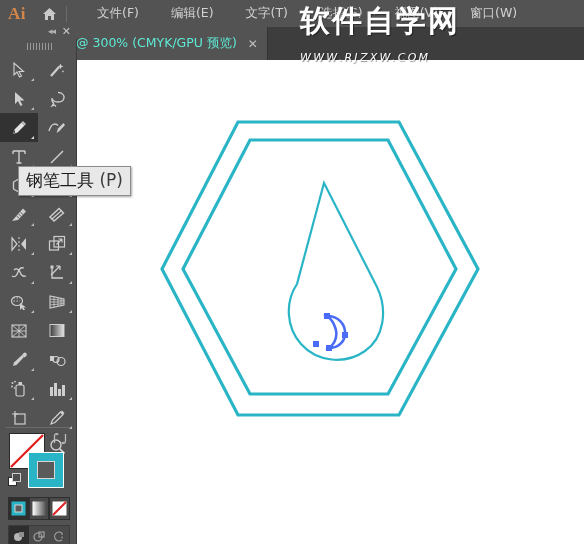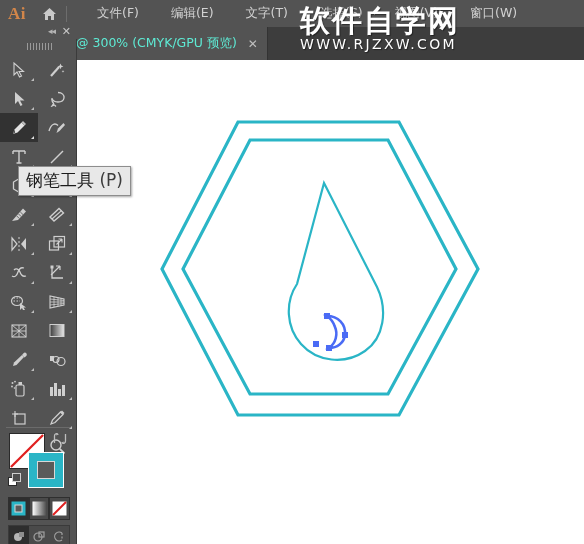--- a/index.html
+++ b/index.html
@@ -109,23 +109,24 @@
   .draw-btn.active { background:#2e2e2e; }
 
   
   .watermark { position:absolute; left:300px; top:6px; z-index:30; pointer-events:none; }
   .wm-cn {
     font-size:30px; font-weight:bold; color:#ffffff; letter-spacing:2px; line-height:1;
     font-family:"DejaVu Sans","Liberation Sans",sans-serif;
     text-shadow:1px 1px 1px rgba(0,0,0,0.45);
   }
   .wm-en {
-    font-size:14px; color:#ffffff; letter-spacing:2.3px; margin-top:0;
+    font-size:11px; color:#ffffff; letter-spacing:2.3px; margin-top:15px;
     font-family:"DejaVu Sans","Liberation Sans",sans-serif;
     text-shadow:1px 1px 1px rgba(0,0,0,0.45);
+    font-style:italic;
   }
 </style>
 </head>
 <body>
 
 <div id="app">
 
   <div class="menubar">
     <div class="ai-logo">Ai</div>
     <div class="home-icon">

